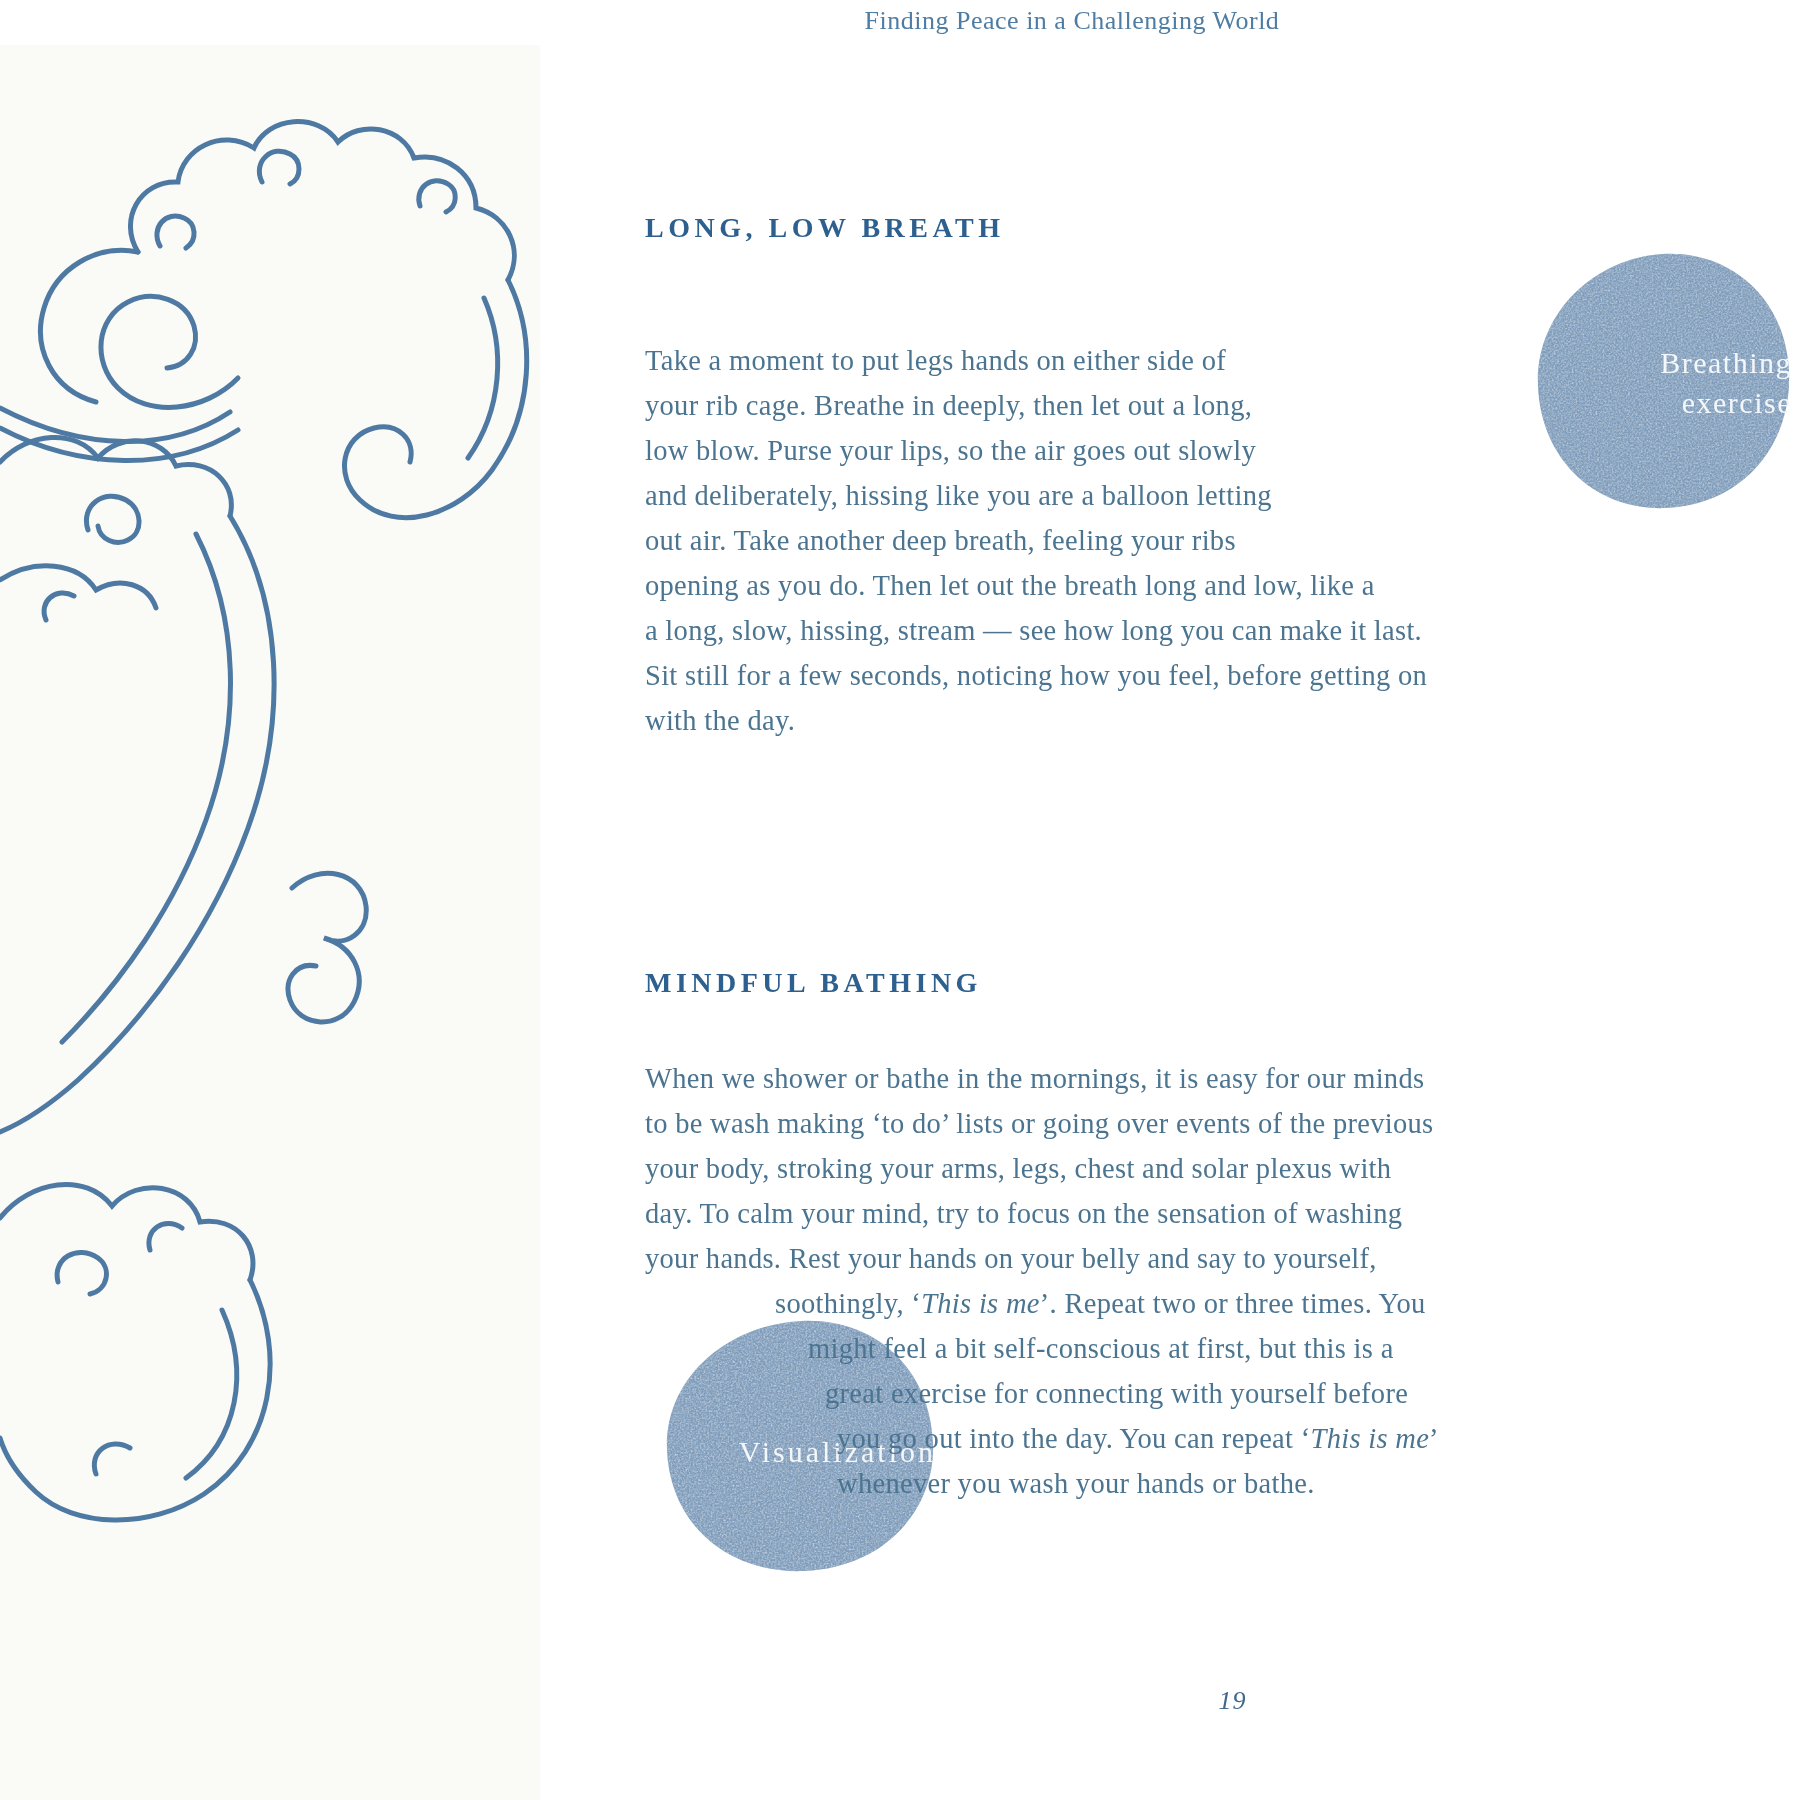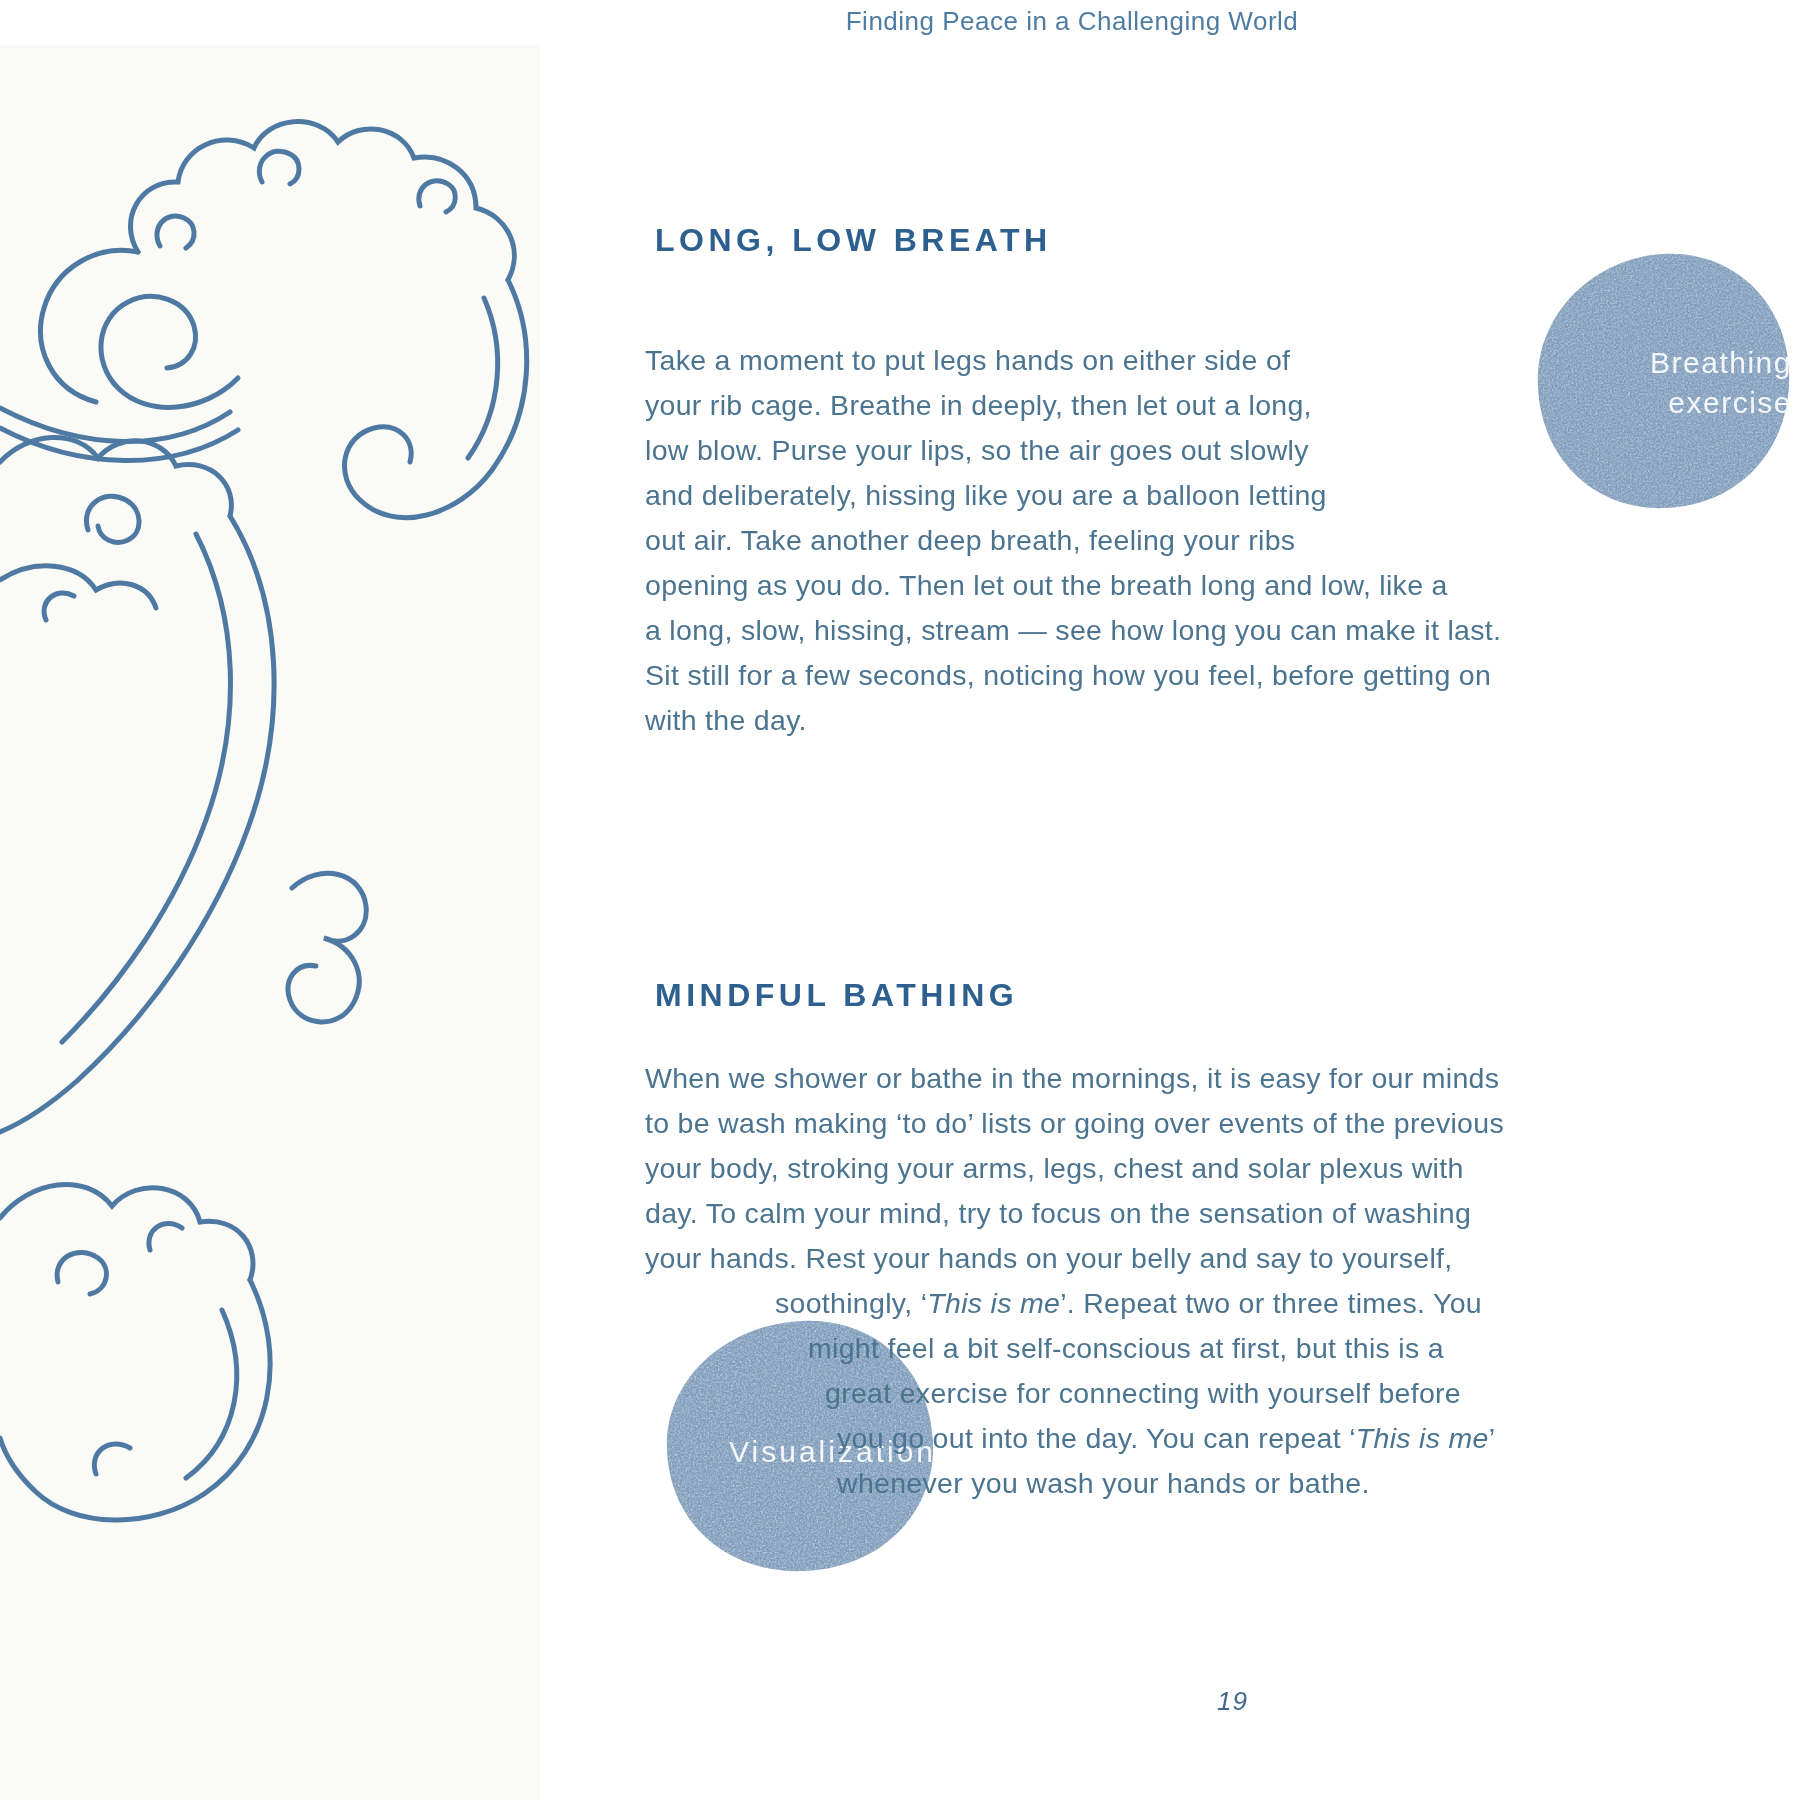--- a/index.html
+++ b/index.html
@@ -1,31 +1,31 @@
 <!DOCTYPE html>
 <html><head>
 <meta charset="utf-8">
 <style>
   html,body{margin:0;padding:0;background:#ffffff;}
   .canvas{
     position:relative;width:1800px;height:1800px;background:#ffffff;overflow:hidden;
-    font-family:Liberation Sans, sans-serif;
+    font-family:Liberation Serif, serif;
   }
   .left-panel{
     position:absolute;left:0;top:45px;width:540px;height:1755px;
     background:#fafaf7;
   }
   .illus{position:absolute;left:0;top:60px;}
   .running-header{
     position:absolute;left:622px;top:6px;width:900px;
     text-align:center;font-size:26px;font-weight:400;color:#4e7ca2;letter-spacing:0.5px;
   }
   .section-heading{
-    position:absolute;left:645px;margin:10px;
-    font-size:32px;font-weight:700;letter-spacing:4.5px;color:#2d608f;
+    position:absolute;left:645px;margin:0;
+    font-size:28px;font-weight:700;letter-spacing:4.5px;color:#2d608f;
   }
   #heading-1{top:212px;}
   #heading-2{top:967px;}
   .para{
     position:absolute;left:645px;width:900px;
     font-size:28.5px;color:#4b7490;letter-spacing:0.3px;
   }
   #para-1{top:338px;}
   #para-2{top:1056px;}
   .tline{height:45px;line-height:45px;white-space:nowrap;}

